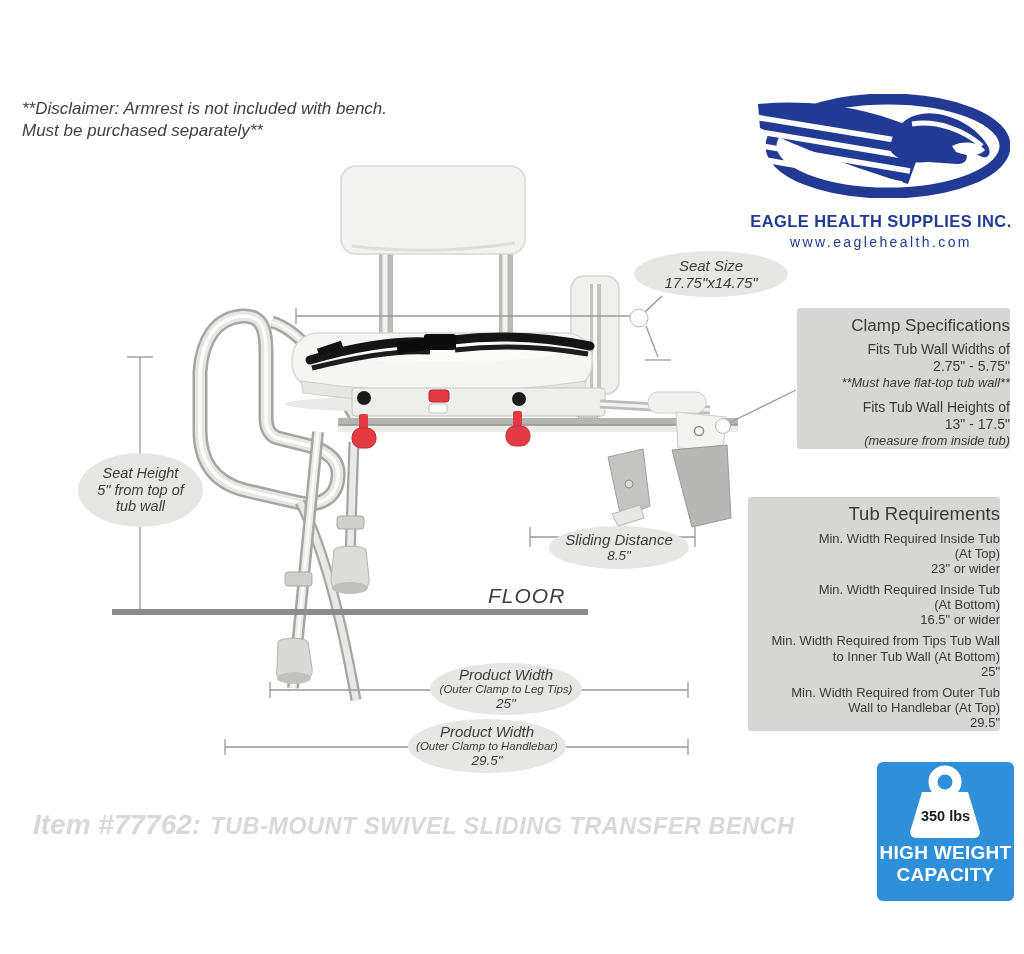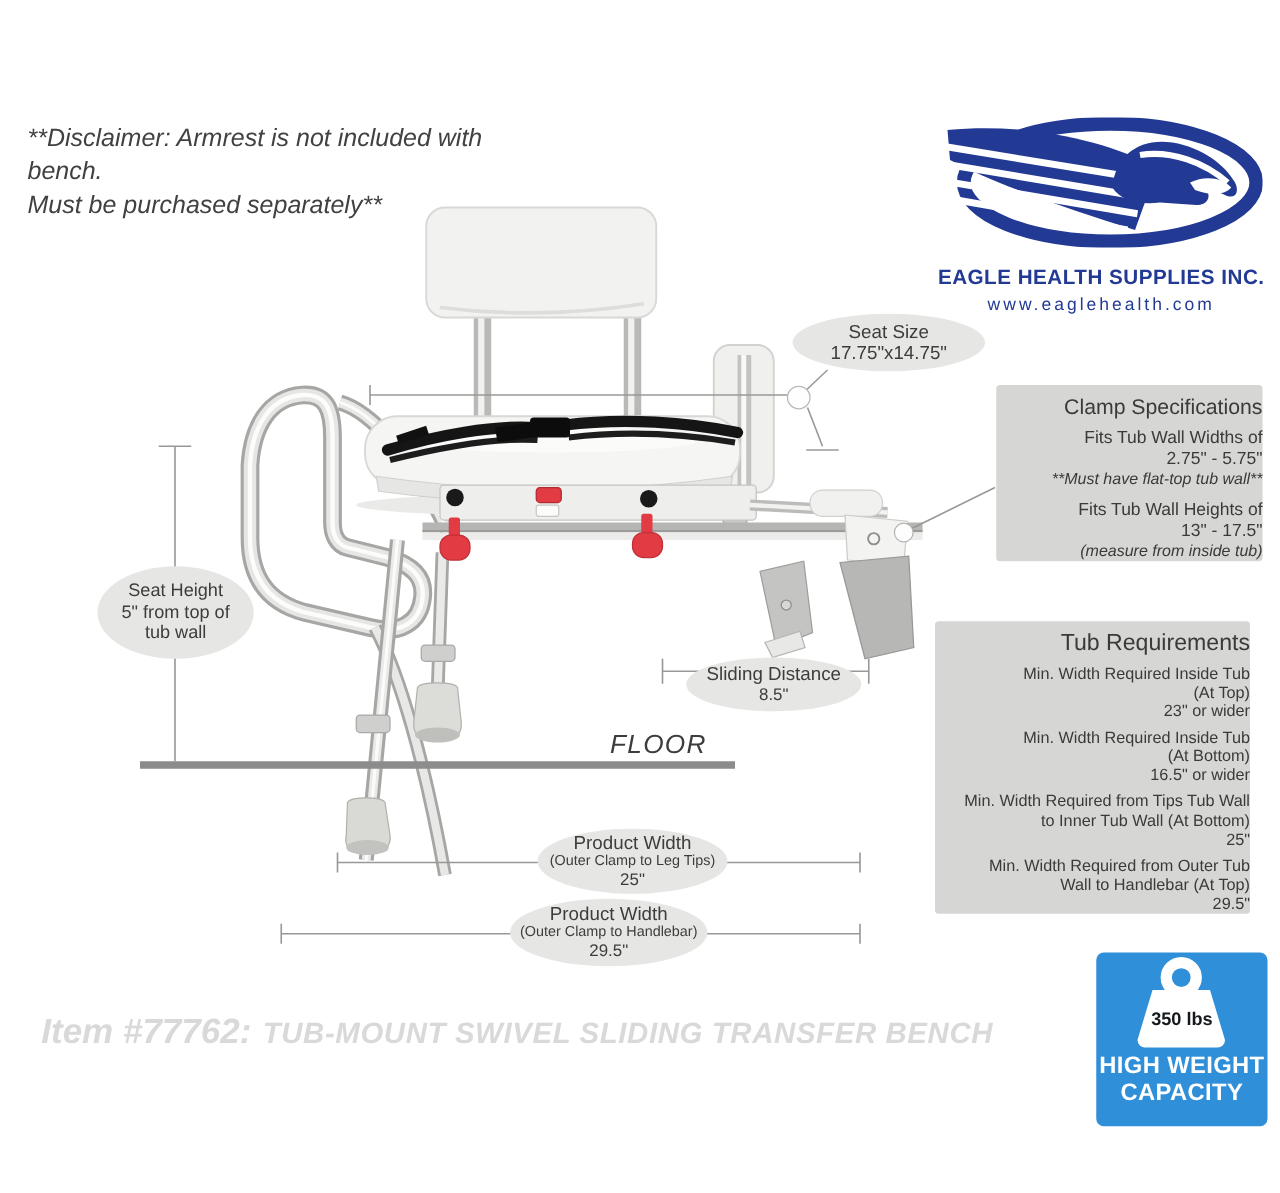--- a/index.html
+++ b/index.html
@@ -1,30 +1,30 @@
 <!DOCTYPE html>
 <html style="--navy: #233a94; --badgeblue: #2f8fd8; --red: #e23b43; --boxgray: #d6d6d4; --ovalgray: #e6e6e4; --textdark: #3d3d3d; --floorgray: #8c8c8c; --footergray: #d9d9d9;"><head>
 <meta charset="utf-8">
 <style>
   html,body{margin:0;padding:0;background:#ffffff;}
   .canvas{position:relative;width:1024px;height:954px;background:#fff;overflow:hidden;
           font-family:"Liberation Sans",sans-serif;}
   .abs{position:absolute;}
   
-  .disclaimer{left:22px;top:98px;width:420px;font-style:italic;font-size:20px;
+  .disclaimer{left:22px;top:98px;width:420px;font-style:italic;font-size:17px;
               color:#414141;line-height:1.32;}
   
   .logo{left:748px;top:94px;width:266px;text-align:center;}
   .logo-name{font-weight:bold;font-size:16.5px;letter-spacing:.4px;color:var(--navy);margin-top:10px;}
   .logo-site{font-size:14px;letter-spacing:2.4px;color:var(--navy);margin-top:3px;}
   
   .diagram{left:0;top:0;width:1024px;height:954px;}
   
   .oval{background:var(--ovalgray);border-radius:50%;display:flex;flex-direction:column;
-        align-items:center;justify-content:center;color:var(--textdark);
+        align-items:center;justify-content:center;font-style:italic;color:var(--textdark);
         text-align:center;line-height:1.14;}
   .oval-seat-size{left:634px;top:251px;width:154px;height:46px;font-size:15px;}
   .oval-seat-height{left:78px;top:453px;width:125px;height:74px;font-size:14.5px;}
   .oval-sliding{left:549px;top:526px;width:140px;height:43px;font-size:15px;}
   .oval-pw1{left:430px;top:663px;width:152px;height:52px;}
   .oval-pw2{left:408px;top:719px;width:158px;height:54px;}
   .ov-main{font-size:15px;}
   .ov-sub{font-size:11.5px;}
   .ov-val{font-size:13.5px;}
   

